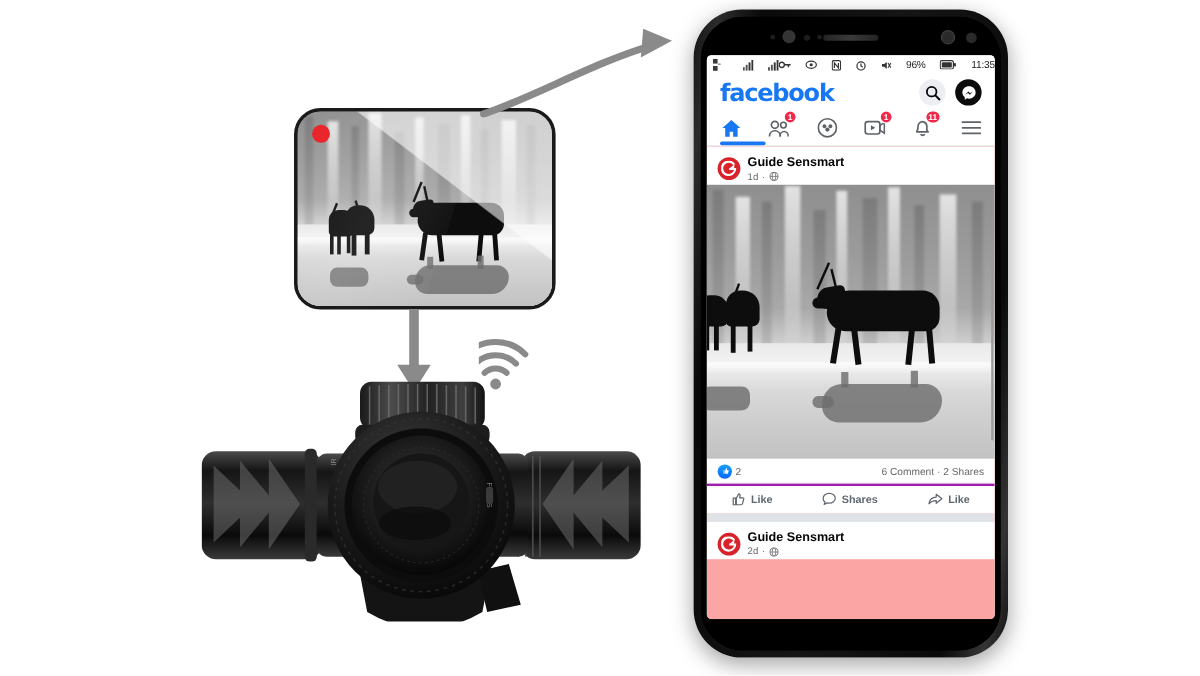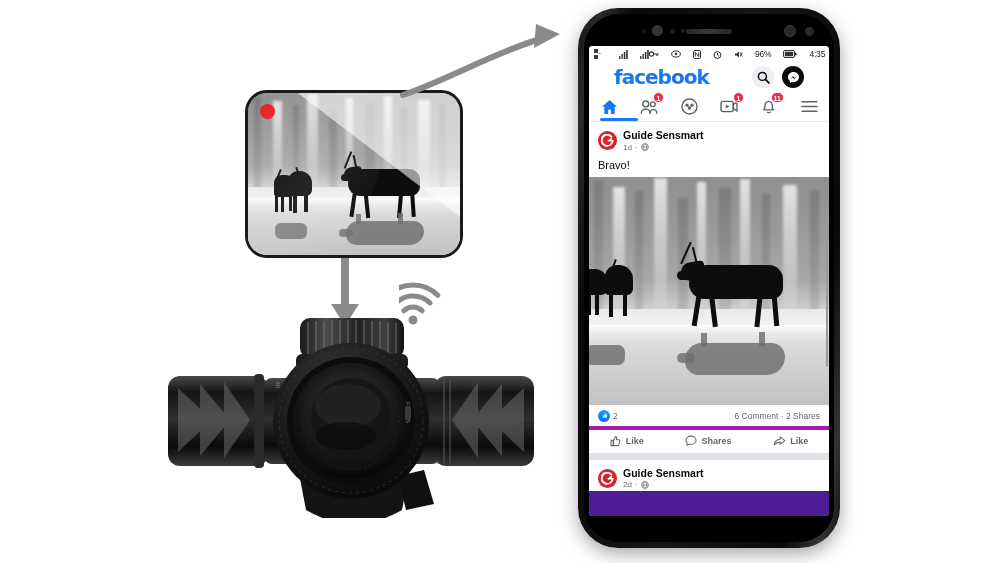--- a/index.html
+++ b/index.html
@@ -105,21 +105,21 @@
     padding: 0 5px; background:#fff; color:#222;
     font-size: 8px; letter-spacing: -.2px;
   }
   .sb-left, .sb-right { display:flex; align-items:center; gap:12px; }
   .sb-right { font-size: 8px; }
   .sb-text { font-size: 8.5px; color:#1c1c1c; font-weight:500; }
 
   
   .fb-header {
     height: 30px; display:flex; align-items:center; justify-content: space-between;
-    padding: 0 25px; background:#fff;
+    padding: 0 11px; background:#fff;
   }
   .fb-word {
     color:#1877f2; font-size: 20px; font-weight: 700;
     letter-spacing: -1px; font-family: "DejaVu Sans", sans-serif;
   }
   .hdr-icons { display:flex; align-items:center; gap: 8px; }
   .circ-btn {
     width: 22px; height:22px; border-radius:50%;
     display:flex; align-items:center; justify-content:center;
     background:#eceef1;
@@ -137,21 +137,21 @@
   }
   .badge {
     position:absolute; top: -2px; right: 0px;
     min-width: 11px; height: 11px; padding: 0 2px;
     border-radius: 7px; background:#f02849; color:#fff;
     font-size: 7px; font-weight:700; line-height: 11px; text-align:center;
     border: 1.3px solid #fff;
   }
 
   
-  .feed { position:absolute; top: 76px; left:0; right:0; bottom: 0; background:#4c1d95; overflow:hidden; }
+  .feed { position:absolute; top: 76px; left:0; right:0; bottom: 0; background:#fca5a5; overflow:hidden; }
   .post { background:#fff; }
   .post-head { display:flex; align-items:center; gap: 6px; padding: 8px 9px 2px; }
   .avatar {
     width: 19px; height: 19px; border-radius:50%;
     background:#d8232a; display:flex; align-items:center; justify-content:center;
     flex: none;
   }
   .p-name { font-size: 10.5px; font-weight: 700; color:#050505; line-height: 1.1; }
   .p-meta { font-size: 8px; color:#65676b; display:flex; align-items:center; gap:3px; margin-top:1px; }
   .post-text { padding: 5px 9px 6px; font-size: 11px; color:#050505; }
@@ -162,21 +162,21 @@
     padding: 5px 9px 4px; font-size: 8.5px; color:#65676b;
   }
   .likepill { display:flex; align-items:center; gap:3px; }
   .like-circle {
     width:12px; height:12px; border-radius:50%;
     background: linear-gradient(180deg,#18a0fb,#0866ff);
     display:flex; align-items:center; justify-content:center;
   }
   .actions {
     display:flex; align-items:center; justify-content: space-around;
-    border-top:4px solid #a21caf; padding: 5px 0 6px;
+    border-top:2px solid #a21caf; padding: 5px 0 6px;
   }
   .action { display:flex; align-items:center; gap:4px; font-size:9px; color:#606770; font-weight:600; }
   .gap { height: 7px; background:#dfe3e8; }
 
   .scrollbar {
     position:absolute; right: 1px; top: 90px; width: 2px; height: 155px;
     background:#9a9a9a; border-radius:2px;
   }
   .nav-chin {
     position:absolute; left:0; right:0; bottom:0; height: 26px; background:#000;
@@ -404,21 +404,21 @@
             <svg width="9" height="9" viewBox="0 0 9 9">
               <path d="M1 3.4 h1.8 L5 1.6 v5.8 L2.8 5.6 H1 Z" fill="#333"></path>
               <path d="M6 2.5 L8.4 6.5 M8.4 2.5 L6 6.5" stroke="#333" stroke-width=".9"></path>
             </svg>
             <span class="sb-text">96%</span>
             <svg width="14" height="8" viewBox="0 0 14 8">
               <rect x="0.5" y="0.5" width="11" height="7" rx="1.5" fill="none" stroke="#333" stroke-width="1"></rect>
               <rect x="1.8" y="1.8" width="8.4" height="4.4" rx=".6" fill="#333"></rect>
               <rect x="12" y="2.6" width="1.6" height="2.8" rx=".6" fill="#333"></rect>
             </svg>
-            <span class="sb-text">4:35</span>
+            <span class="sb-text">11:35</span>
           </div>
         </div>
 
         <div class="fb-header">
           <div class="fb-word">facebook</div>
           <div class="hdr-icons">
             <div class="circ-btn">
               <svg width="13" height="13" viewBox="0 0 14 14">
                 <circle cx="5.8" cy="5.8" r="4.3" fill="none" stroke="#050505" stroke-width="1.6"></circle>
                 <line x1="9.1" y1="9.1" x2="12.8" y2="12.8" stroke="#050505" stroke-width="1.8" stroke-linecap="round"></line>
@@ -506,21 +506,20 @@
                   <span>·</span>
                   <svg width="8" height="8" viewBox="0 0 10 10">
                     <circle cx="5" cy="5" r="4.2" fill="none" stroke="#65676b" stroke-width="1"></circle>
                     <ellipse cx="5" cy="5" rx="1.9" ry="4.2" fill="none" stroke="#65676b" stroke-width=".8"></ellipse>
                     <line x1="0.9" y1="5" x2="9.1" y2="5" stroke="#65676b" stroke-width=".8"></line>
                   </svg>
                 </div>
               </div>
             </div>
 
-            <div class="post-text">Bravo!</div>
 
             <div class="post-img">
               <div class="thermal-scene">
                 <div class="sky"></div>
                 <div class="trees">
                   <div class="tree" style="left:2%;  width:9px;  height:97%;"></div>
                   <div class="tree tree-lite" style="left:10%; width:12px; height:93%;"></div>
                   <div class="tree" style="left:19%; width:8px;  height:90%;"></div>
                   <div class="tree tree-lite" style="left:27%; width:13px; height:99%;"></div>
                   <div class="tree" style="left:37%; width:10px; height:85%;"></div>

